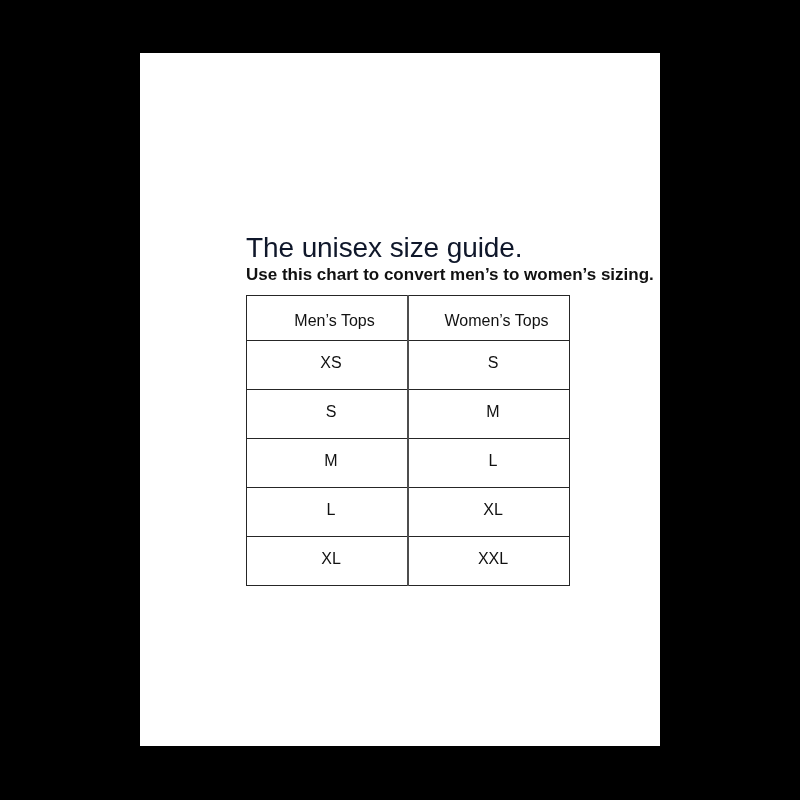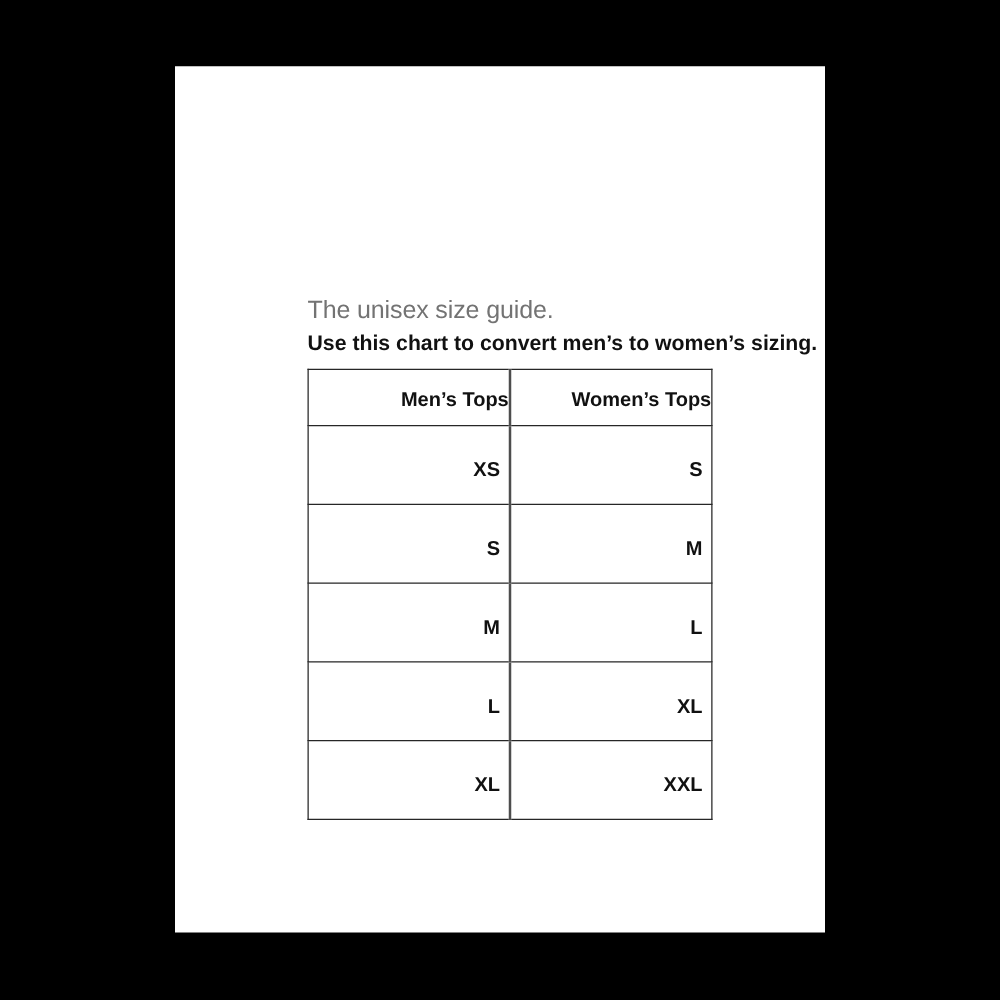--- a/index.html
+++ b/index.html
@@ -20,25 +20,25 @@
     top: 53px;
     width: 520px;
     height: 693px;
     background: #ffffff;
   }
   .guide-title {
     position: absolute;
     left: 106px;
     top: 179px;
     margin: 0;
-    font-size: 20px;
+    font-size: 28px;
     line-height: 32px;
     font-weight: 500;
     letter-spacing: -0.1px;
-    color: #737373;
+    color: #0f172a;
     white-space: nowrap;
   }
   .guide-subtitle {
     position: absolute;
     left: 106px;
     top: 215px;
     margin: 0;
     font-size: 17px;
     line-height: 14px;
     font-weight: 700;
@@ -50,27 +50,27 @@
     left: 106px;
     top: 242px;
     border-collapse: collapse;
     color: #111111;
   }
   .size-table th,
   .size-table td {
     border: 1px solid #262626;
     height: 39px;
     font-size: 16px;
-    font-weight: 700;
-    text-align: right;
+    font-weight: 400;
+    text-align: center;
     vertical-align: middle;
     white-space: nowrap;
   }
   .size-table th { padding: 5px 0 0 15px; }
-  .size-table td { padding: 16px 7px 7px 15px; }
+  .size-table td { padding: 2px 7px 7px 15px; }
   .size-table th:first-child,
   .size-table td:first-child {
     width: 138px; 
     border-right: 2px solid #4d4d4d;
   }
   .size-table th:last-child,
   .size-table td:last-child {
     width: 138px;
     margin-left: 36px;
   }

